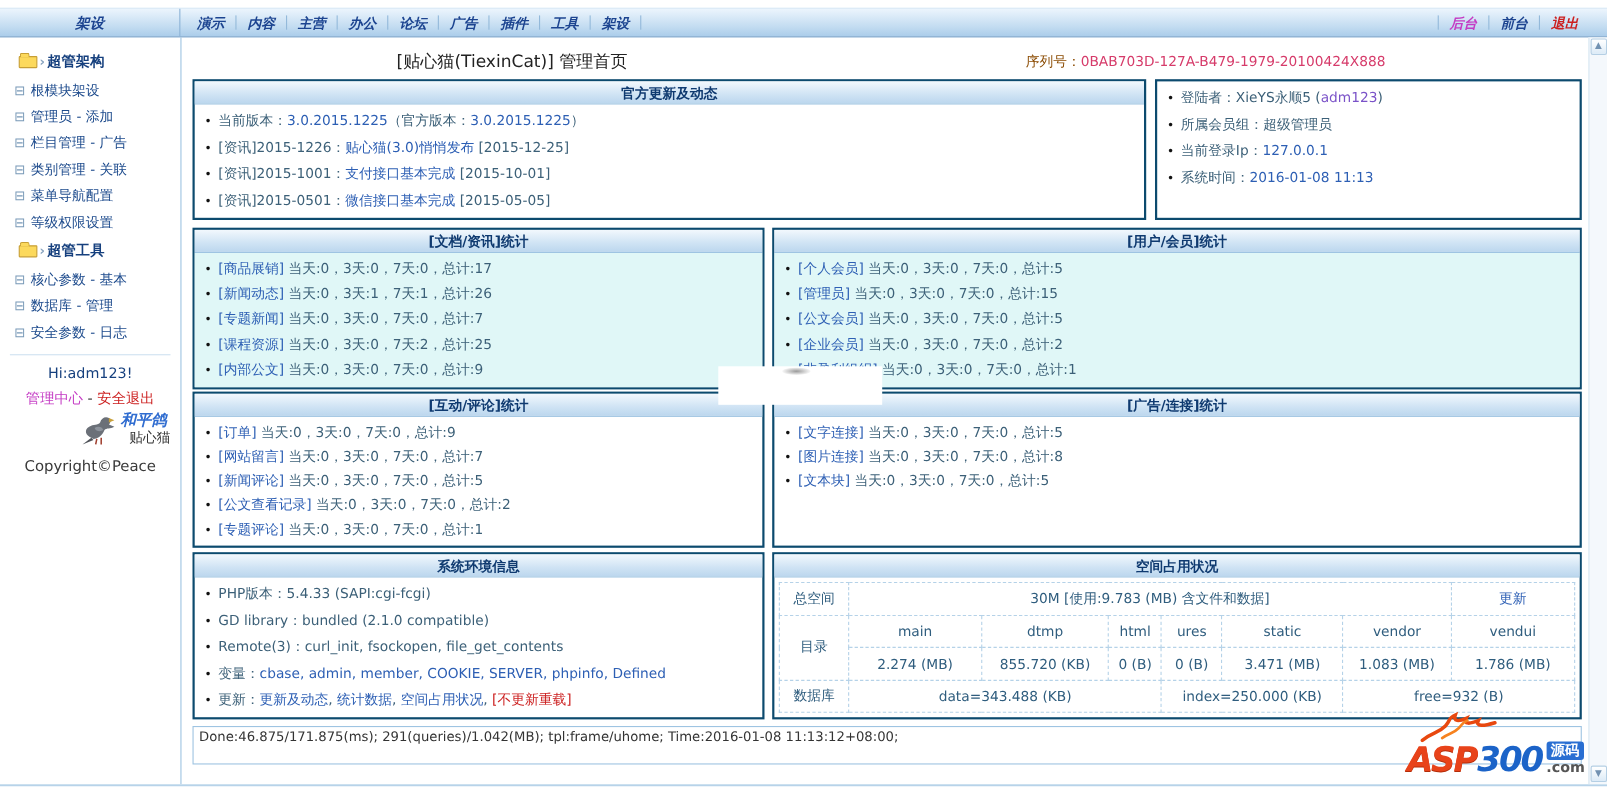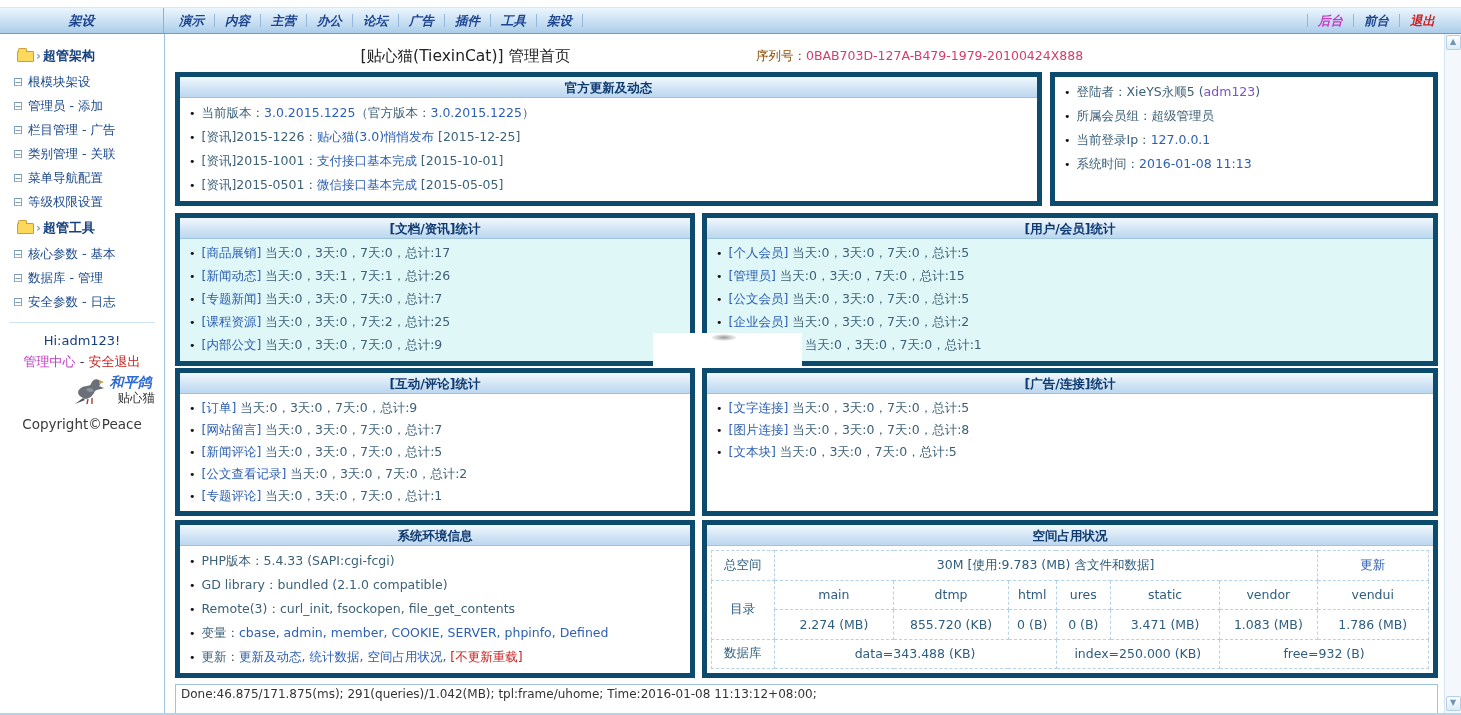--- a/index.html
+++ b/index.html
@@ -40,28 +40,28 @@
   .pigeon-row { display:flex; justify-content:flex-end; align-items:flex-start; margin-top:2px; }
   .peace-col { text-align:left; margin-left:-4px; }
   .peace-name { color:#2f6cd0; font-weight:bold; font-style:italic; font-size:14px; line-height:15px; }
   .brand { color:#333; font-size:12.5px; line-height:15px; margin-left:8px; }
   .copyright { margin-top:5px; color:#3a3a3a; font-size:13.5px; }
 
   .main { flex:1; padding:8px 6px 0 10px; position:relative; min-width:0; }
 
   .title-row { display:flex; align-items:center; height:28px; margin-bottom:2px; }
   .page-title { width:46%; text-align:center; font-size:15.5px; color:#222; }
-  .serial-wrap { flex:1; text-align:left; font-size:12.5px; padding-right:2px; white-space:nowrap; }
+  .serial-wrap { flex:1; text-align:center; font-size:12.5px; padding-right:2px; white-space:nowrap; }
   .serial-label { color:#8a4a00; }
   .serial-value { color:#d63b6a; }
 
   .prow { display:flex; align-items:stretch; }
   .gap8 { width:8px; flex:none; } .gap7 { width:7px; flex:none; }
   .mb7 { margin-bottom:7px; } .mb2 { margin-bottom:2px; } .mb4 { margin-bottom:4px; } .mb5 { margin-bottom:5px; }
-  .panel { border:5px solid #0c4a6e; background:#fff; display:flex; flex-direction:column; min-width:0; }
+  .panel { border:2px solid #0c4a6e; background:#fff; display:flex; flex-direction:column; min-width:0; }
   .panel-h { background:linear-gradient(#f2f8fd,#cfe3f4 60%,#bcd7ee); border-bottom:1px solid #9ec4e2;
     text-align:center; font-weight:bold; color:#0f3a70; font-size:12.5px; height:21px; line-height:21px; flex:none; }
   .panel-b { padding:3px 8px 4px 9px; flex:1; }
   .cyan .panel-b { background:#e0f7f7; }
 
   .w-updates { width:867px; flex:none; } .w-admin { flex:1; }
   .w-left { width:520px; flex:none; } .w-right { flex:1; }
 
   .li { font-size:12.5px; white-space:nowrap; overflow:hidden; }
   .lh23 .li { line-height:23px; } .lh22 .li { line-height:22px; } .lh21 .li { line-height:21px; }
@@ -338,14 +338,30 @@
     </div>
 
     <div class="vscroll">
       <div class="scroll-btn">▲</div>
       <div class="scroll-btn">▼</div>
     </div>
   </div>
 
   <div class="artifact"></div>
 
+  <div class="asp-logo">
+    <span class="flame">
+      <svg width="78" height="28" viewBox="0 0 78 28">
+        <path d="M2 26 C12 18 16 20 23 13 C28 8 25 6 32 3 C30 9 35 9 42 6 C39 12 46 11 53 8 C50 14 58 13 68 10" fill="none" stroke="#e8480f" stroke-width="3.2" stroke-linecap="round"></path>
+        <path d="M20 24 C27 19 30 20 35 15 C39 11 38 10 43 8" fill="none" stroke="#f6821f" stroke-width="2.4" stroke-linecap="round"></path>
+      </svg>
+    </span>
+    <div class="logo-text">
+      <span class="asp-red">ASP</span>
+      <span class="asp-300">300</span>
+      <span class="logo-col">
+        <span class="ym-badge">源码</span>
+        <span class="com-txt">.com</span>
+      </span>
+    </div>
+  </div>
 
 </div>
 
 </body></html>

